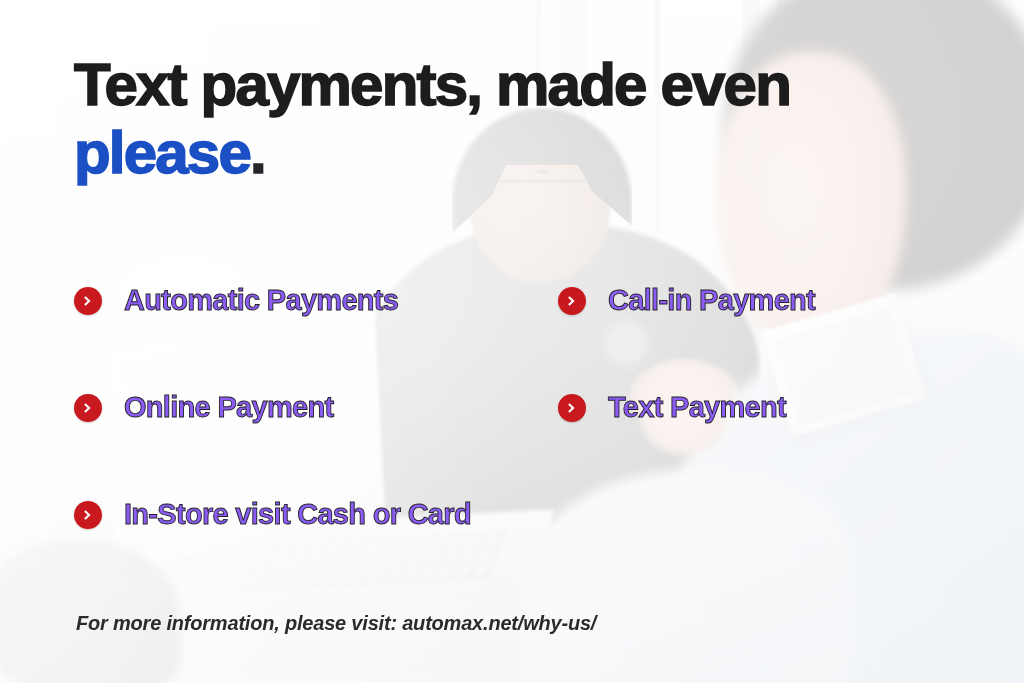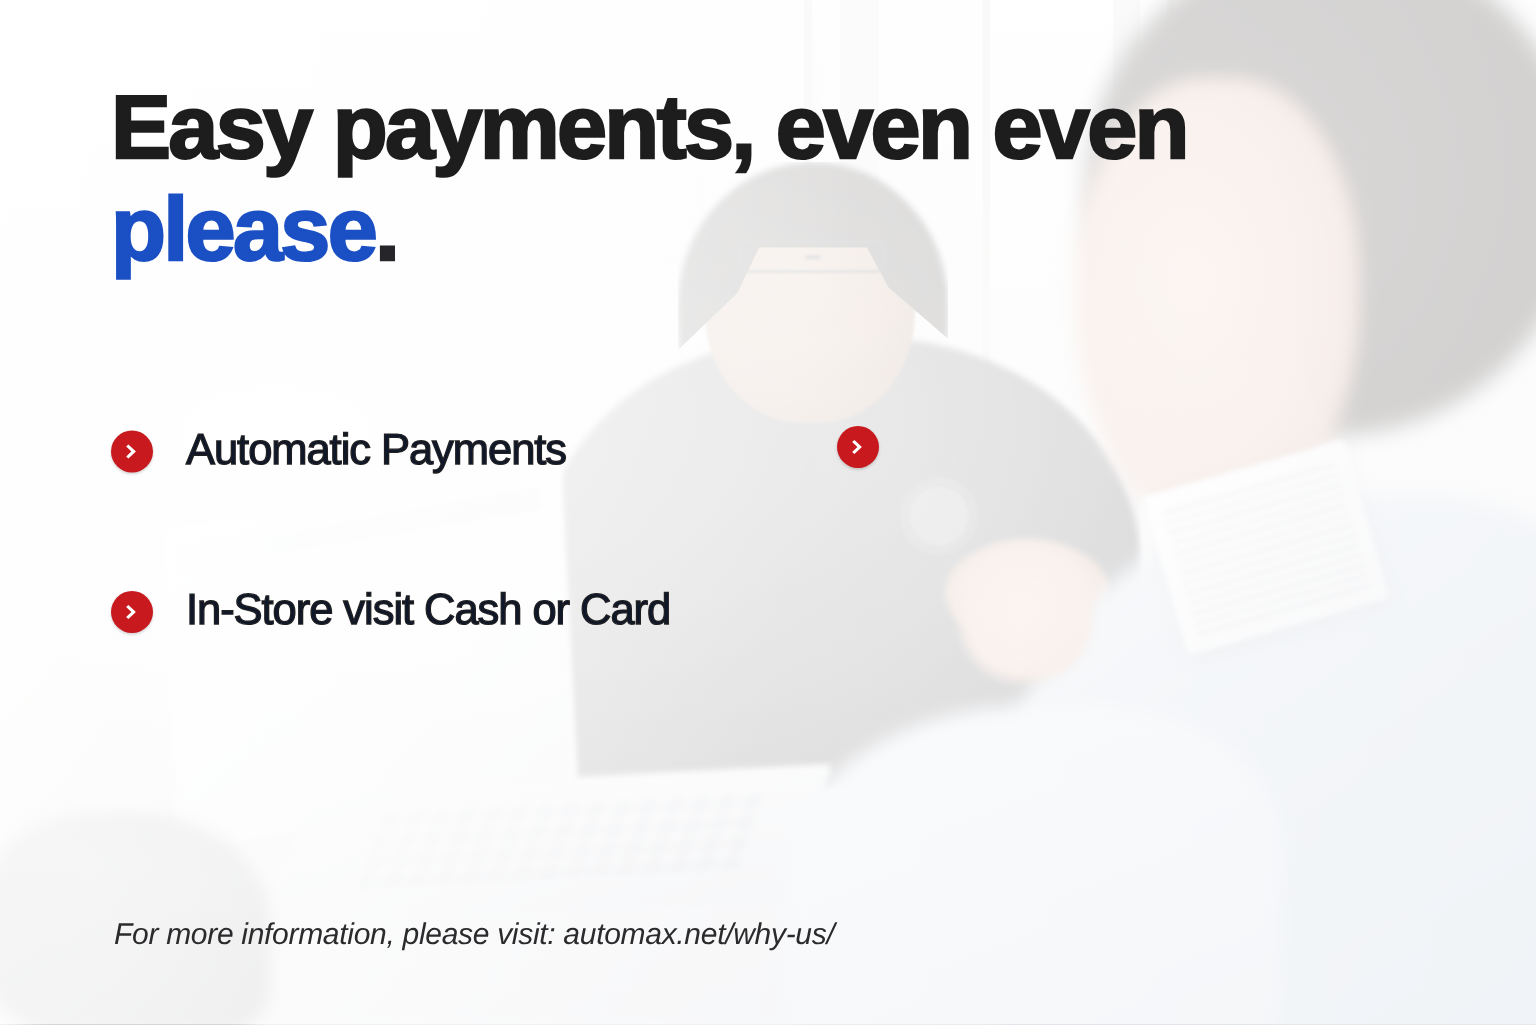--- a/index.html
+++ b/index.html
@@ -229,31 +229,31 @@
     flex:0 0 auto;
     width:28px; height:28px; border-radius:50%;
     background:#c8191e;
     display:flex; align-items:center; justify-content:center;
     box-shadow:0 1px 2px rgba(0,0,0,.18);
   }
   .bullet-icon svg { display:block; }
 
   .bitem .blabel {
     font-size:29px;
-    font-weight:400;
+    font-weight:700;
     letter-spacing:-.7px;
-    color:#0f172a;
+    color:#8b5cf6;
     -webkit-text-stroke:.9px #1f1f21;
   }
 
   .footer {
     position:absolute; left:76px; top:612px;
     font-size:20px;
     font-style:italic;
-    font-weight:400;
+    font-weight:700;
     letter-spacing:-.2px;
     color:#2b2b2d;
   }
 </style>
 </head>
 <body>
 
 <div class="banner">
 
   <div class="photo">
@@ -289,52 +289,71 @@
     <div class="cust-hand"></div>
     <div class="tablet"></div>
 
     <div class="wash"></div>
     <div class="wash2"></div>
   </div>
 
   <div class="content">
 
     <h1 class="headline">
-      <span>Easy payments, even even</span>
+      <span>Text payments, made even</span>
       <span class="line2"><span class="hl-blue">please</span><span class="hl-dot">.</span></span>
     </h1>
 
     <div class="bullets">
 
       <div class="brow">
         <div class="bitem col-left">
           <span class="bullet-icon">
             <svg width="14" height="14" viewBox="0 0 14 14" aria-hidden="true">
               <path d="M4.6 2.3 L9.6 7 L4.6 11.7 L3.1 10.3 L6.6 7 L3.1 3.7 Z" fill="#ffffff"></path>
             </svg>
           </span>
           <span class="blabel">Automatic Payments</span>
         </div>
         <div class="bitem col-right">
           <span class="bullet-icon">
             <svg width="14" height="14" viewBox="0 0 14 14" aria-hidden="true">
               <path d="M4.6 2.3 L9.6 7 L4.6 11.7 L3.1 10.3 L6.6 7 L3.1 3.7 Z" fill="#ffffff"></path>
             </svg>
           </span>
+          <span class="blabel">Call-in Payment</span>
         </div>
       </div>
-
 
       <div class="brow">
         <div class="bitem col-left">
           <span class="bullet-icon">
             <svg width="14" height="14" viewBox="0 0 14 14" aria-hidden="true">
               <path d="M4.6 2.3 L9.6 7 L4.6 11.7 L3.1 10.3 L6.6 7 L3.1 3.7 Z" fill="#ffffff"></path>
             </svg>
           </span>
+          <span class="blabel">Online Payment</span>
+        </div>
+        <div class="bitem col-right">
+          <span class="bullet-icon">
+            <svg width="14" height="14" viewBox="0 0 14 14" aria-hidden="true">
+              <path d="M4.6 2.3 L9.6 7 L4.6 11.7 L3.1 10.3 L6.6 7 L3.1 3.7 Z" fill="#ffffff"></path>
+            </svg>
+          </span>
+          <span class="blabel">Text Payment</span>
+        </div>
+      </div>
+
+      <div class="brow">
+        <div class="bitem col-left">
+          <span class="bullet-icon">
+            <svg width="14" height="14" viewBox="0 0 14 14" aria-hidden="true">
+              <path d="M4.6 2.3 L9.6 7 L4.6 11.7 L3.1 10.3 L6.6 7 L3.1 3.7 Z" fill="#ffffff"></path>
+            </svg>
+          </span>
           <span class="blabel">In-Store visit Cash or Card</span>
         </div>
       </div>
 
     </div>
 
     <div class="footer">For more information, please visit: automax.net/why-us/</div>
 
   </div>
 </div>

